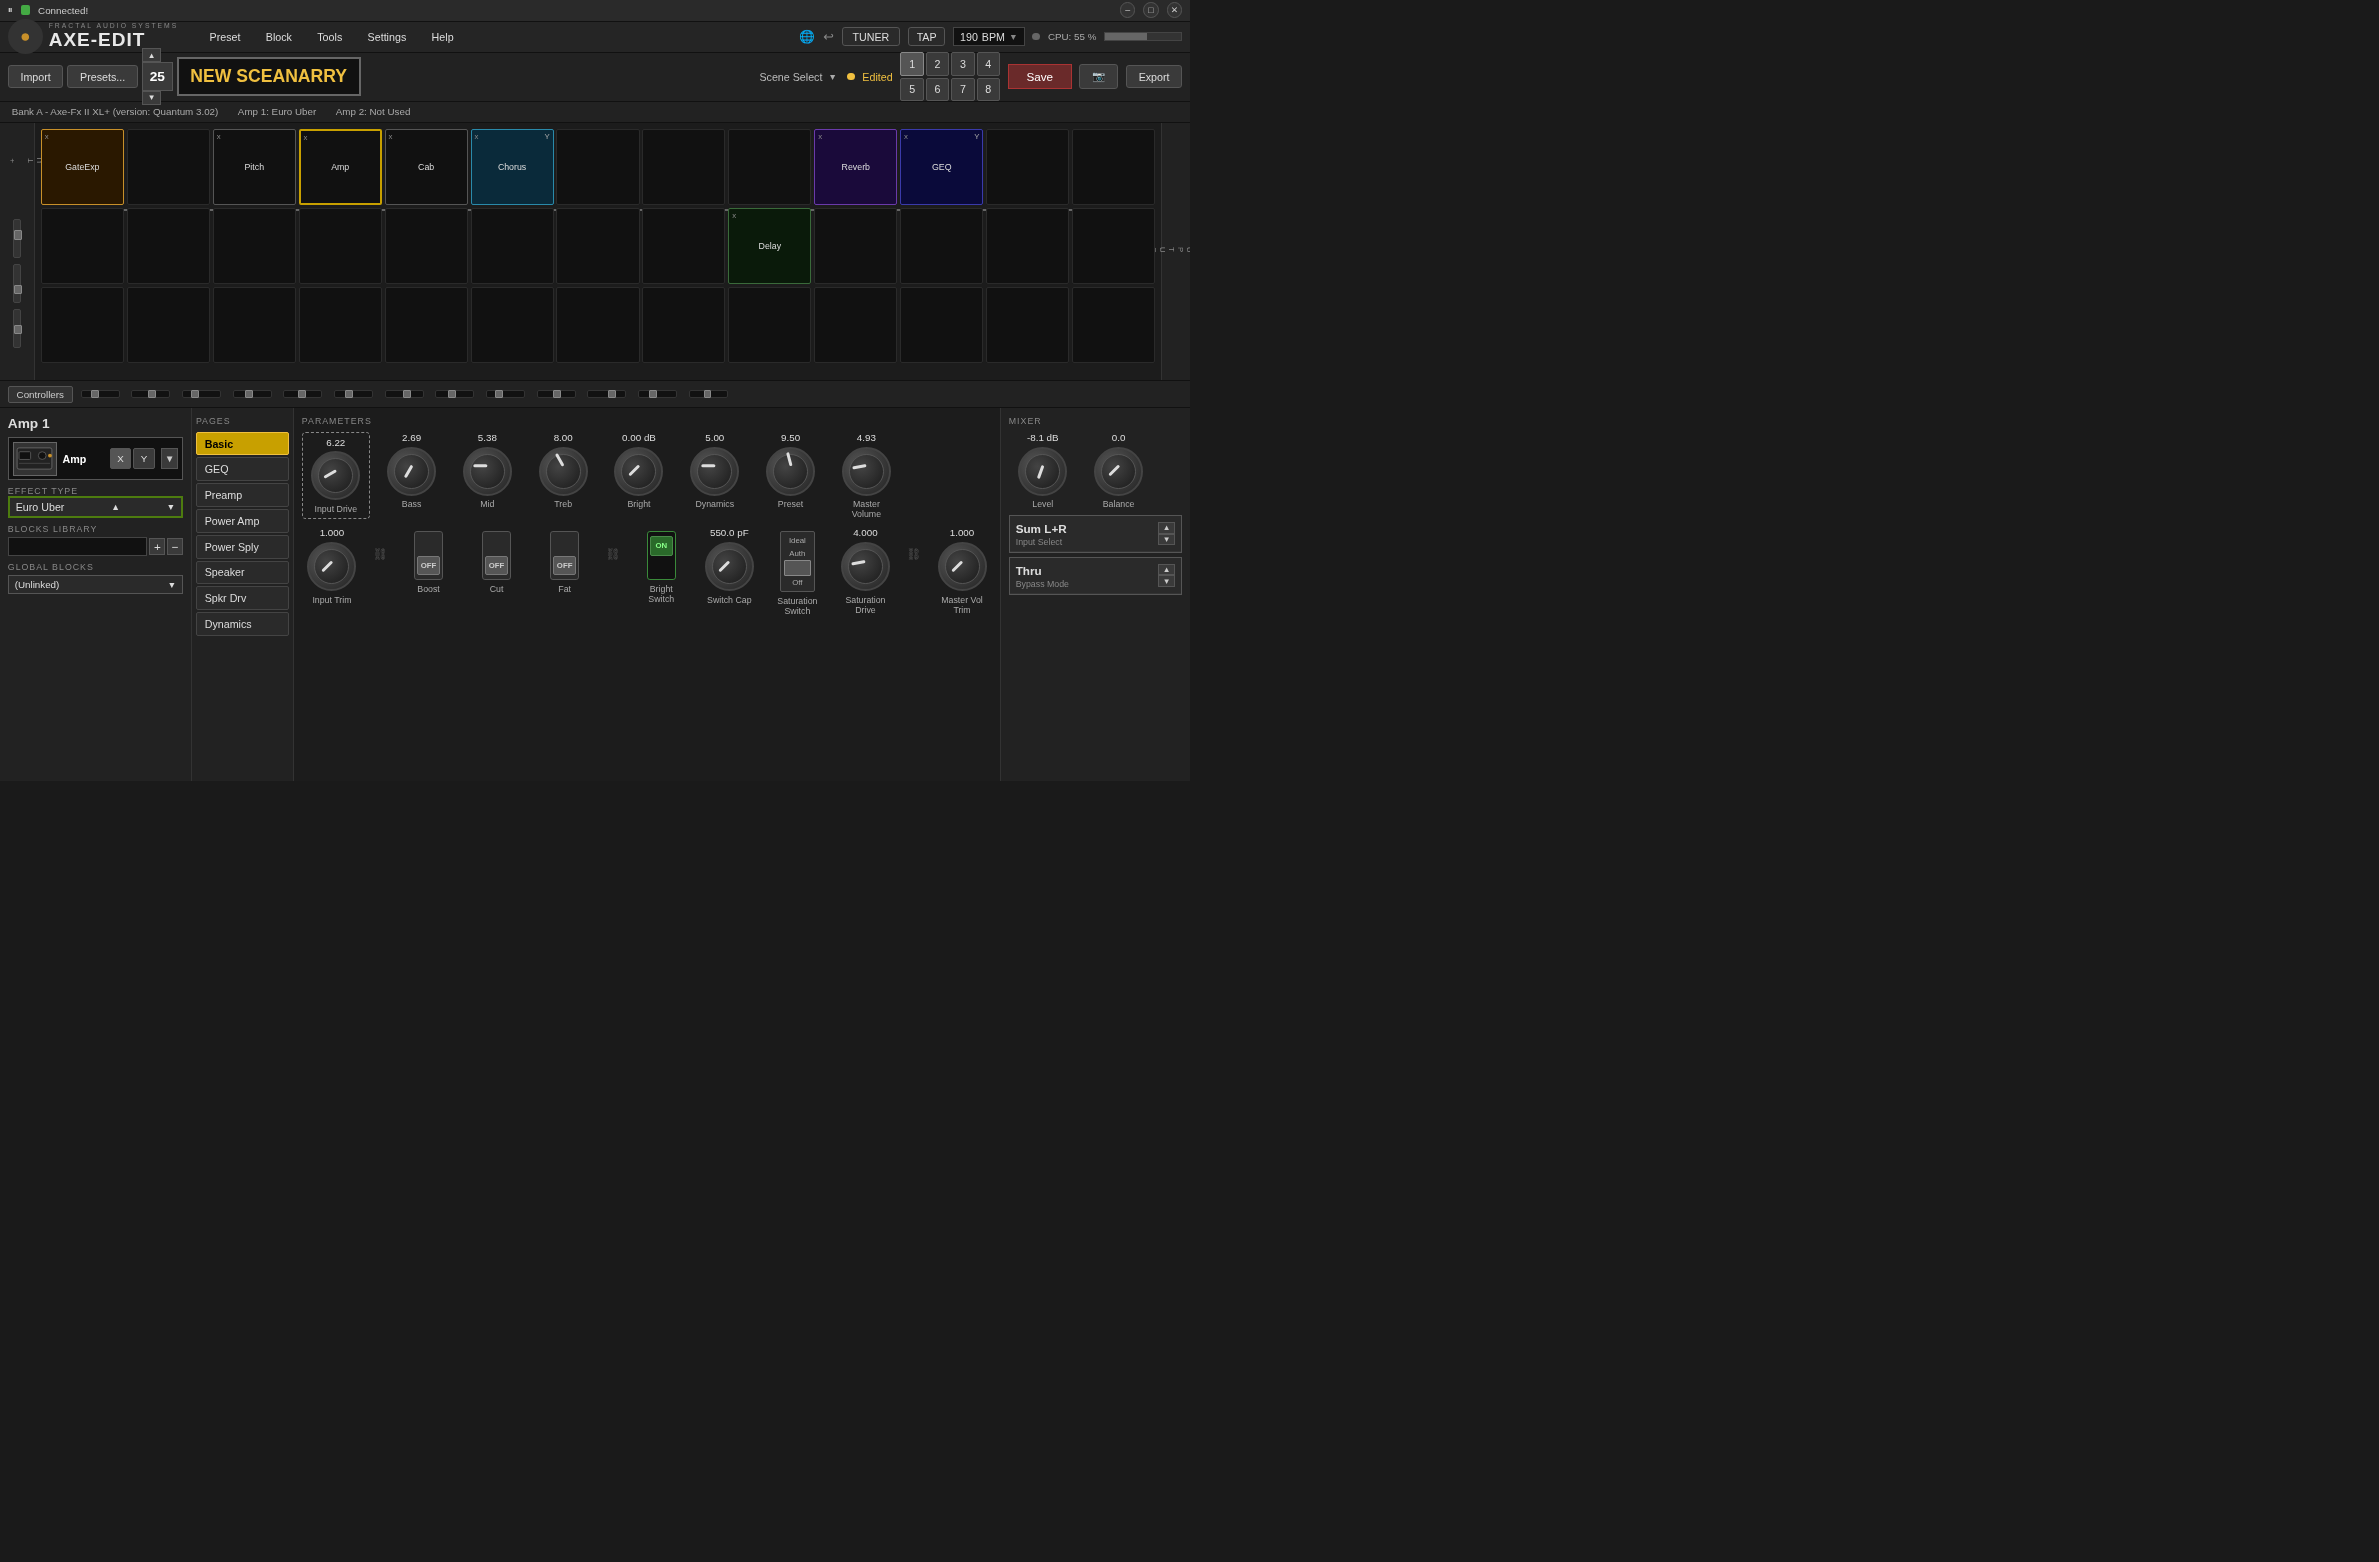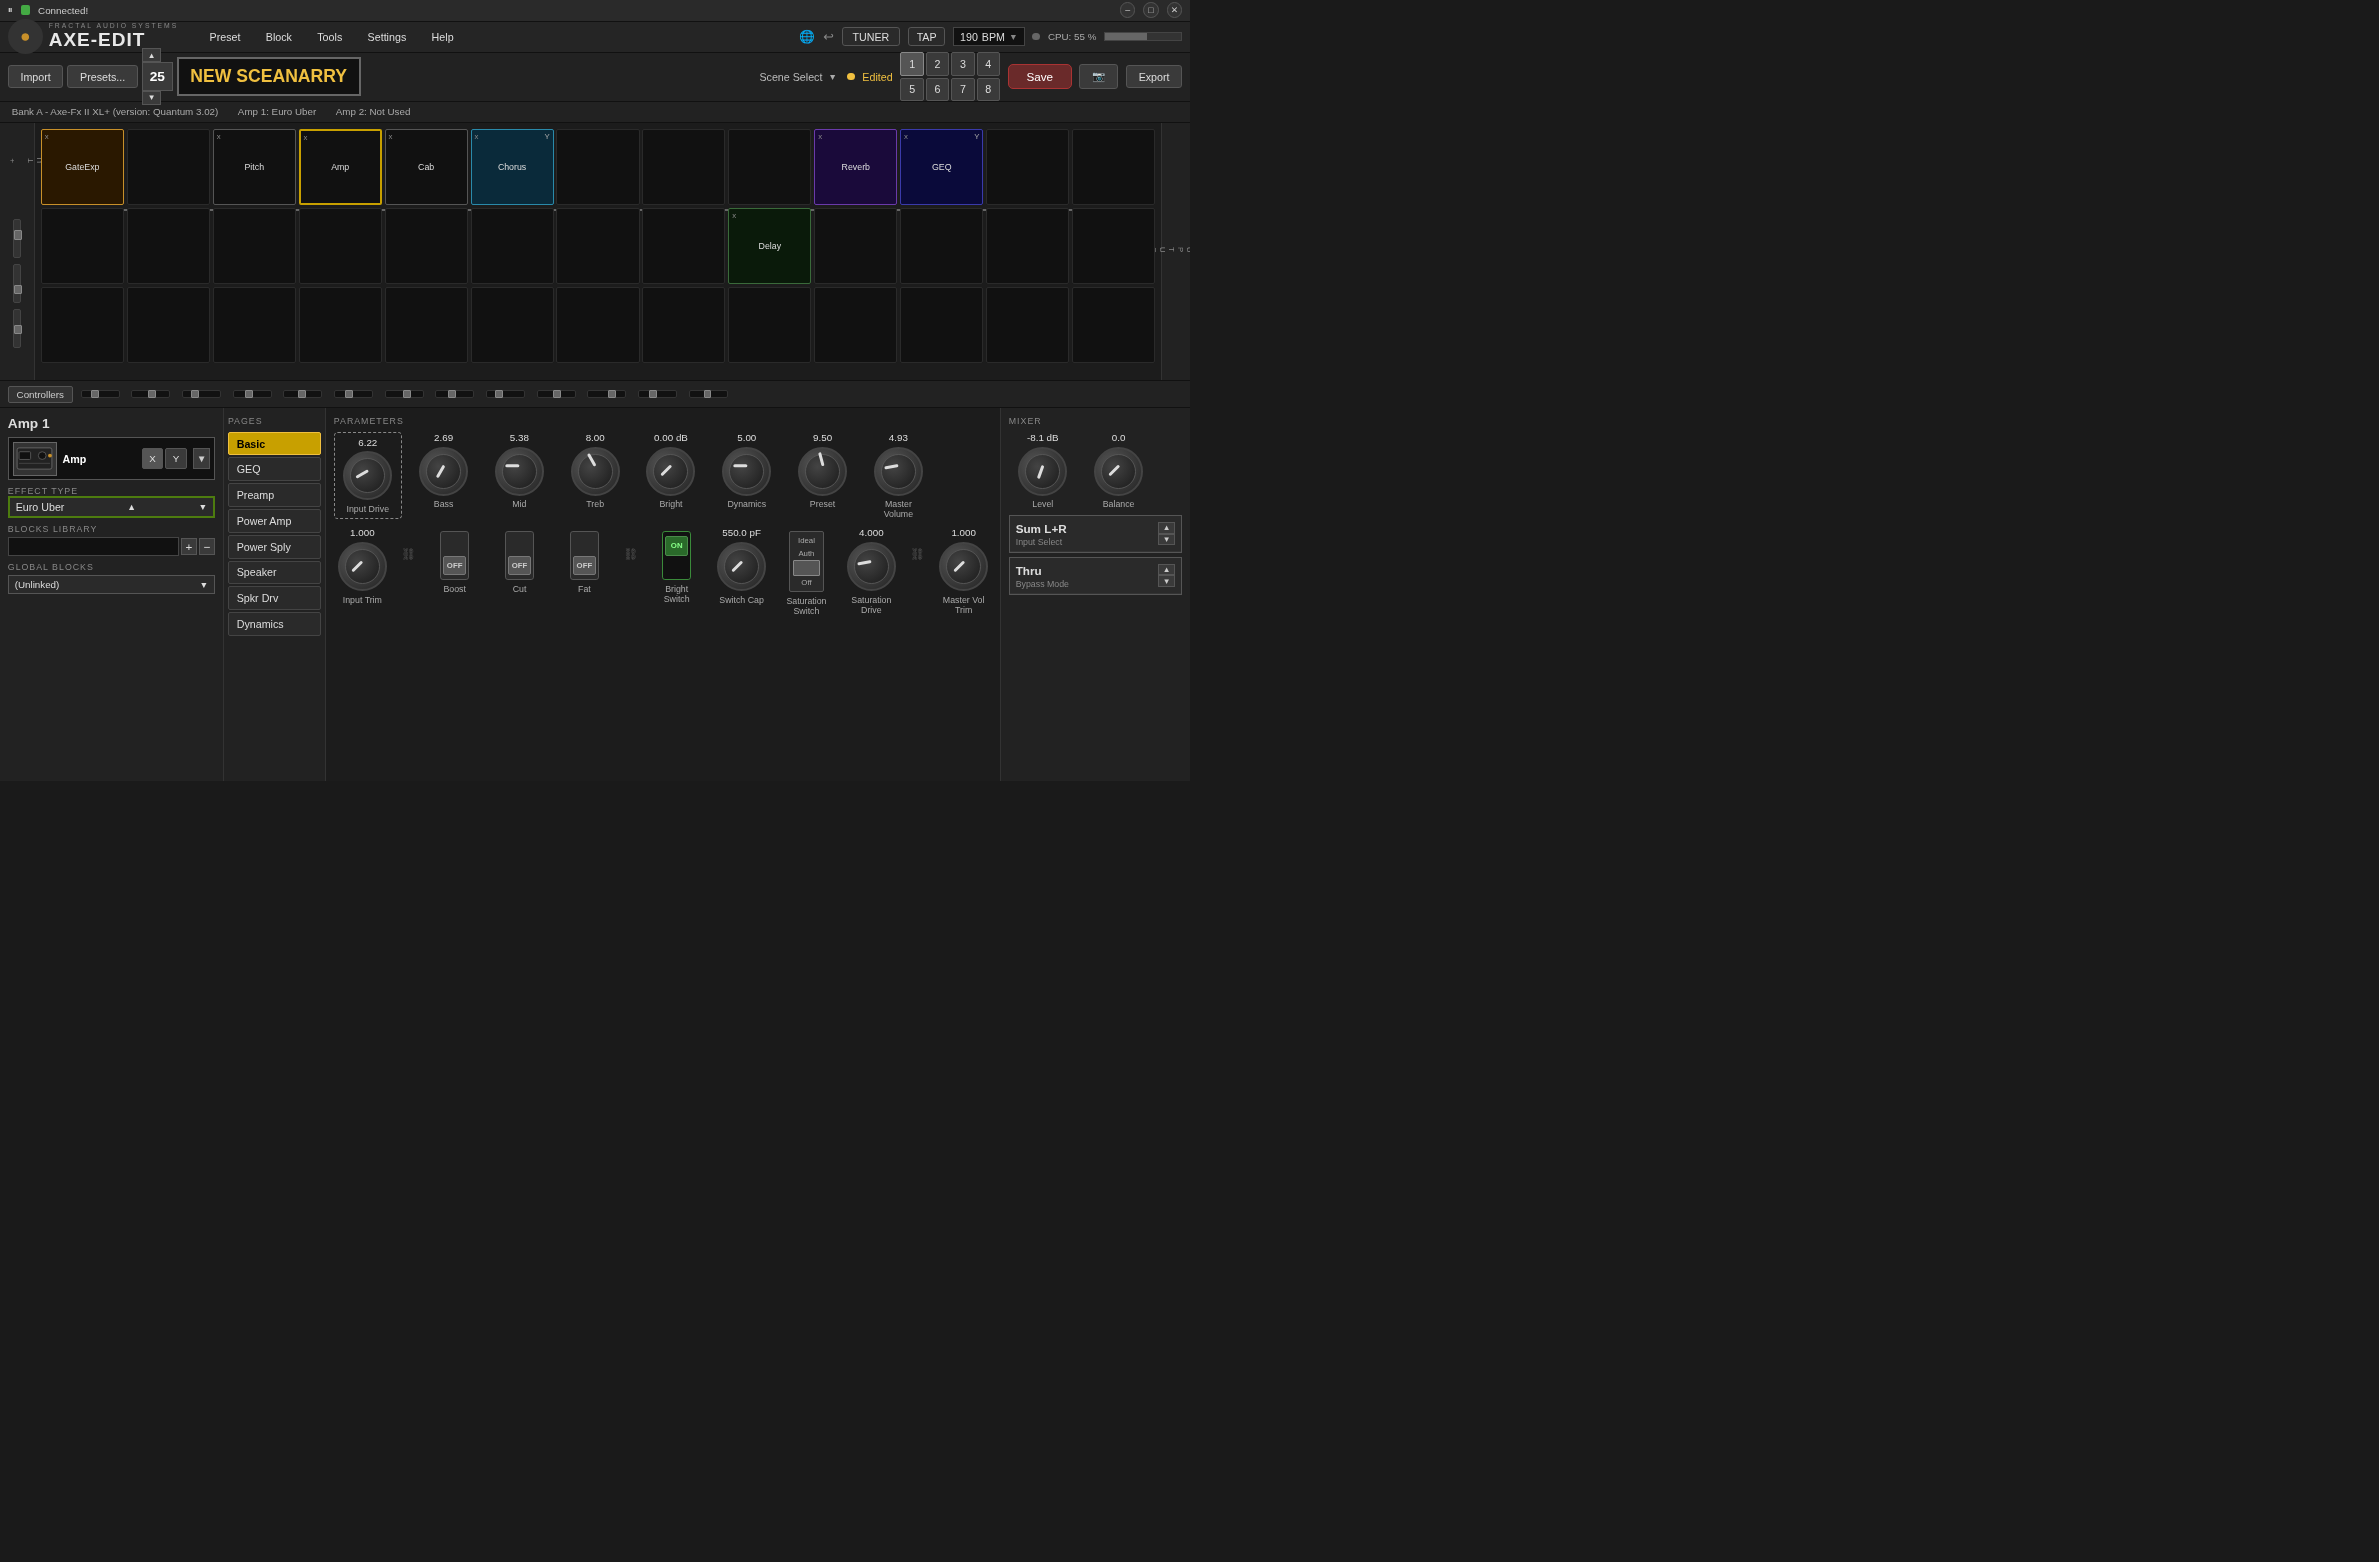--- a/index.html
+++ b/index.html
@@ -165,21 +165,21 @@
       cursor: pointer;
       border-radius: 2px;
     }
     .scene-btn.active { background: #555; border-color: #888; }
     .edited-badge { color: #f0c040; font-size: 10.7px; }
     .save-btn {
       background: #6a2a2a;
       border: 1px solid #a33;
       color: #fff;
       padding: 4.9px 17.6px;
-      border-radius: 5px;
+      border-radius: 0;
       font-size: 11.7px;
       cursor: pointer;
     }
     .camera-btn, .export-btn {
       background: #3a3a3a;
       border: 1px solid #555;
       color: #ddd;
       padding: 4.9px 11.7px;
       border-radius: 2.9px;
       font-size: 10.7px;
@@ -271,21 +271,21 @@
     }
     
     .bottom-panel {
       display: flex;
       background: #1c1c1c;
       flex: 1;
       height: calc(100% - 21.5px - 31px - 49px - 21.5px - 263px - 27px);
     }
     
     .left-sidebar {
-      width: 224px;
+      width: 192px;
       background: #222;
       border-right: 1px solid #333;
       padding: 7.8px;
       display: flex;
       flex-direction: column;
       gap: 5.9px;
     }
     .amp-label { font-size: 13.7px; font-weight: bold; color: #ddd; }
     .amp-block-display {
       background: #111;

